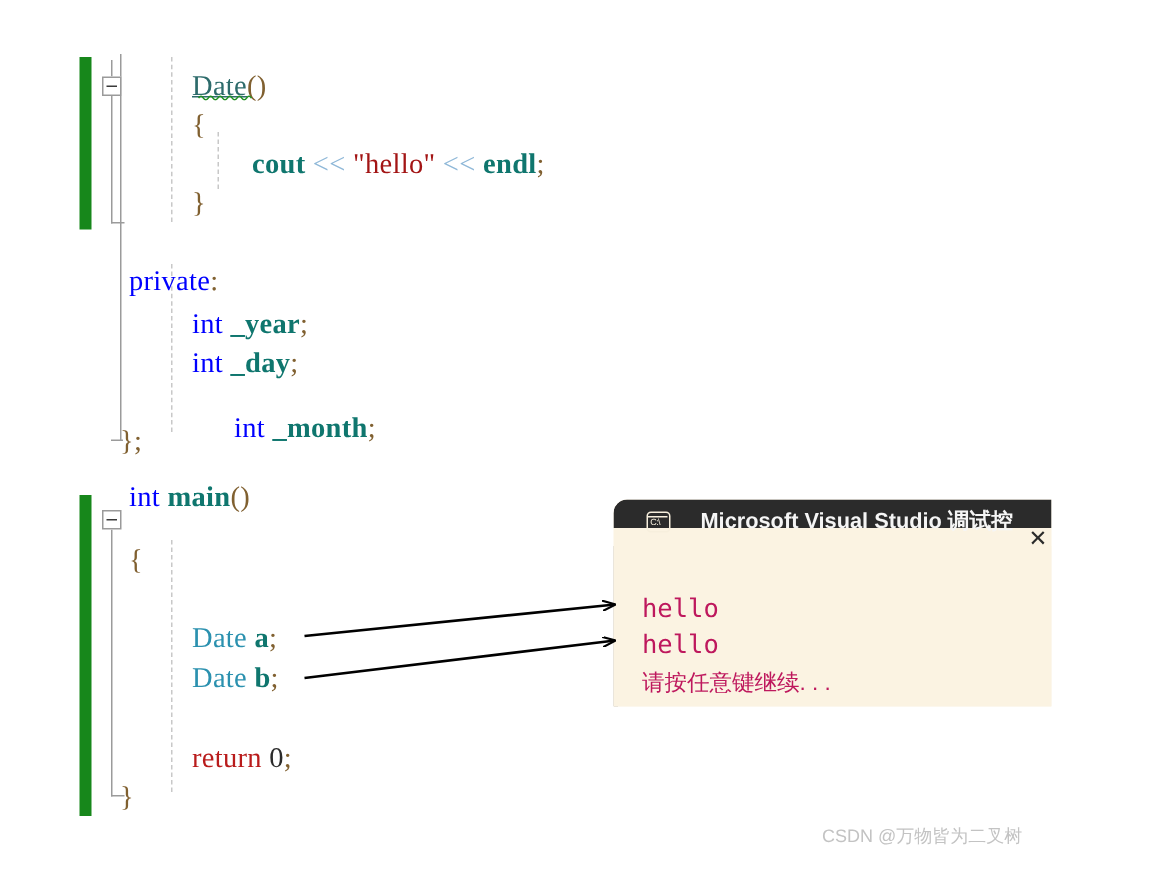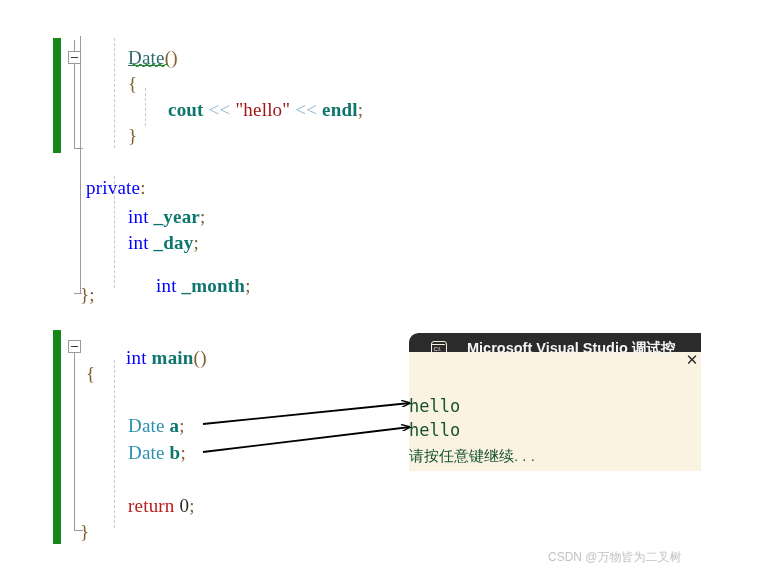--- a/index.html
+++ b/index.html
@@ -161,26 +161,26 @@
     text-align: center;
   }
   #console-body {
     position: absolute;
     left: 0; top: 31px;
     width: 292px; height: 107px;
     background: #fbf3e2;
   }
   .console-line {
     position: absolute;
-    left: 0;
+    left: 19px;
     white-space: pre;
     font-family: "DejaVu Sans Mono", monospace;
     font-size: 17px;
     line-height: 22px;
-    color: #14532d;
+    color: #be185d;
   }
   
   #console-left-edge {
     position: absolute;
     left: 0px; top: 31px;
     width: 3px; height: 107px;
     background: #9a9a93;
   }
 
   
@@ -237,21 +237,21 @@
   <div id="code-lines">
       <div class="code-line" style="left: 128px; top: 48px;"><span class="tok-ctor">Date</span><span class="tok-punct">()</span></div>
       <div class="code-line" style="left: 128px; top: 74px;"><span class="tok-punct">{</span></div>
       <div class="code-line" style="left: 168px; top: 100px;"><span class="tok-id">cout </span><span class="tok-op">&lt;&lt;</span><span class="tok-plain"> </span><span class="tok-string">"hello"</span><span class="tok-plain"> </span><span class="tok-op">&lt;&lt;</span><span class="tok-id"> endl</span><span class="tok-punct">;</span></div>
       <div class="code-line" style="left: 128px; top: 126px;"><span class="tok-punct">}</span></div>
       <div class="code-line" style="left: 86px; top: 178px;"><span class="tok-keyword">private</span><span class="tok-punct">:</span></div>
       <div class="code-line" style="left: 128px; top: 207px; text-align: center;"><span class="tok-keyword">int</span><span class="tok-id"> _year</span><span class="tok-punct">;</span></div>
       <div class="code-line" style="left: 128px; top: 233px;"><span class="tok-keyword">int</span><span class="tok-id"> _day</span><span class="tok-punct">;</span></div>
       <div class="code-line" style="left: 128px; top: 276px; margin-left: 28px;"><span class="tok-keyword">int</span><span class="tok-id"> _month</span><span class="tok-punct">;</span></div>
       <div class="code-line" style="left: 80px; top: 285px;"><span class="tok-punct">};</span></div>
-      <div class="code-line" style="left: 86px; top: 348px; margin-left: 40px;"><span class="tok-keyword">int</span><span class="tok-id"> main</span><span class="tok-punct">()</span></div>
+      <div class="code-line" style="left: 86px; top: 322px;"><span class="tok-keyword">int</span><span class="tok-id"> main</span><span class="tok-punct">()</span></div>
       <div class="code-line" style="left: 86px; top: 364px;"><span class="tok-punct">{</span></div>
       <div class="code-line" style="left: 128px; top: 416px;"><span class="tok-type-usr">Date</span><span class="tok-id"> a</span><span class="tok-punct">;</span></div>
       <div class="code-line" style="left: 128px; top: 443px;"><span class="tok-type-usr">Date</span><span class="tok-id"> b</span><span class="tok-punct">;</span></div>
       <div class="code-line" style="left: 128px; top: 496px;"><span class="tok-ctrl">return</span><span class="tok-num"> 0</span><span class="tok-punct">;</span></div>
       <div class="code-line" style="left: 80px; top: 522px;"><span class="tok-punct">}</span></div>
     </div>
 
   <svg class="squiggle" id="ctor-squiggle" width="44" height="5" viewBox="0 0 44 5" xmlns="http://www.w3.org/2000/svg" style="left: 128px; top: 63px;">
     <path d="M0 3 Q2 0 4 3 T8 3 T12 3 T16 3 T20 3 T24 3 T28 3 T32 3 T36 3 T40 3 T44 3" fill="none" stroke="#1f8f1f" stroke-width="1.3"></path>
   </svg>

